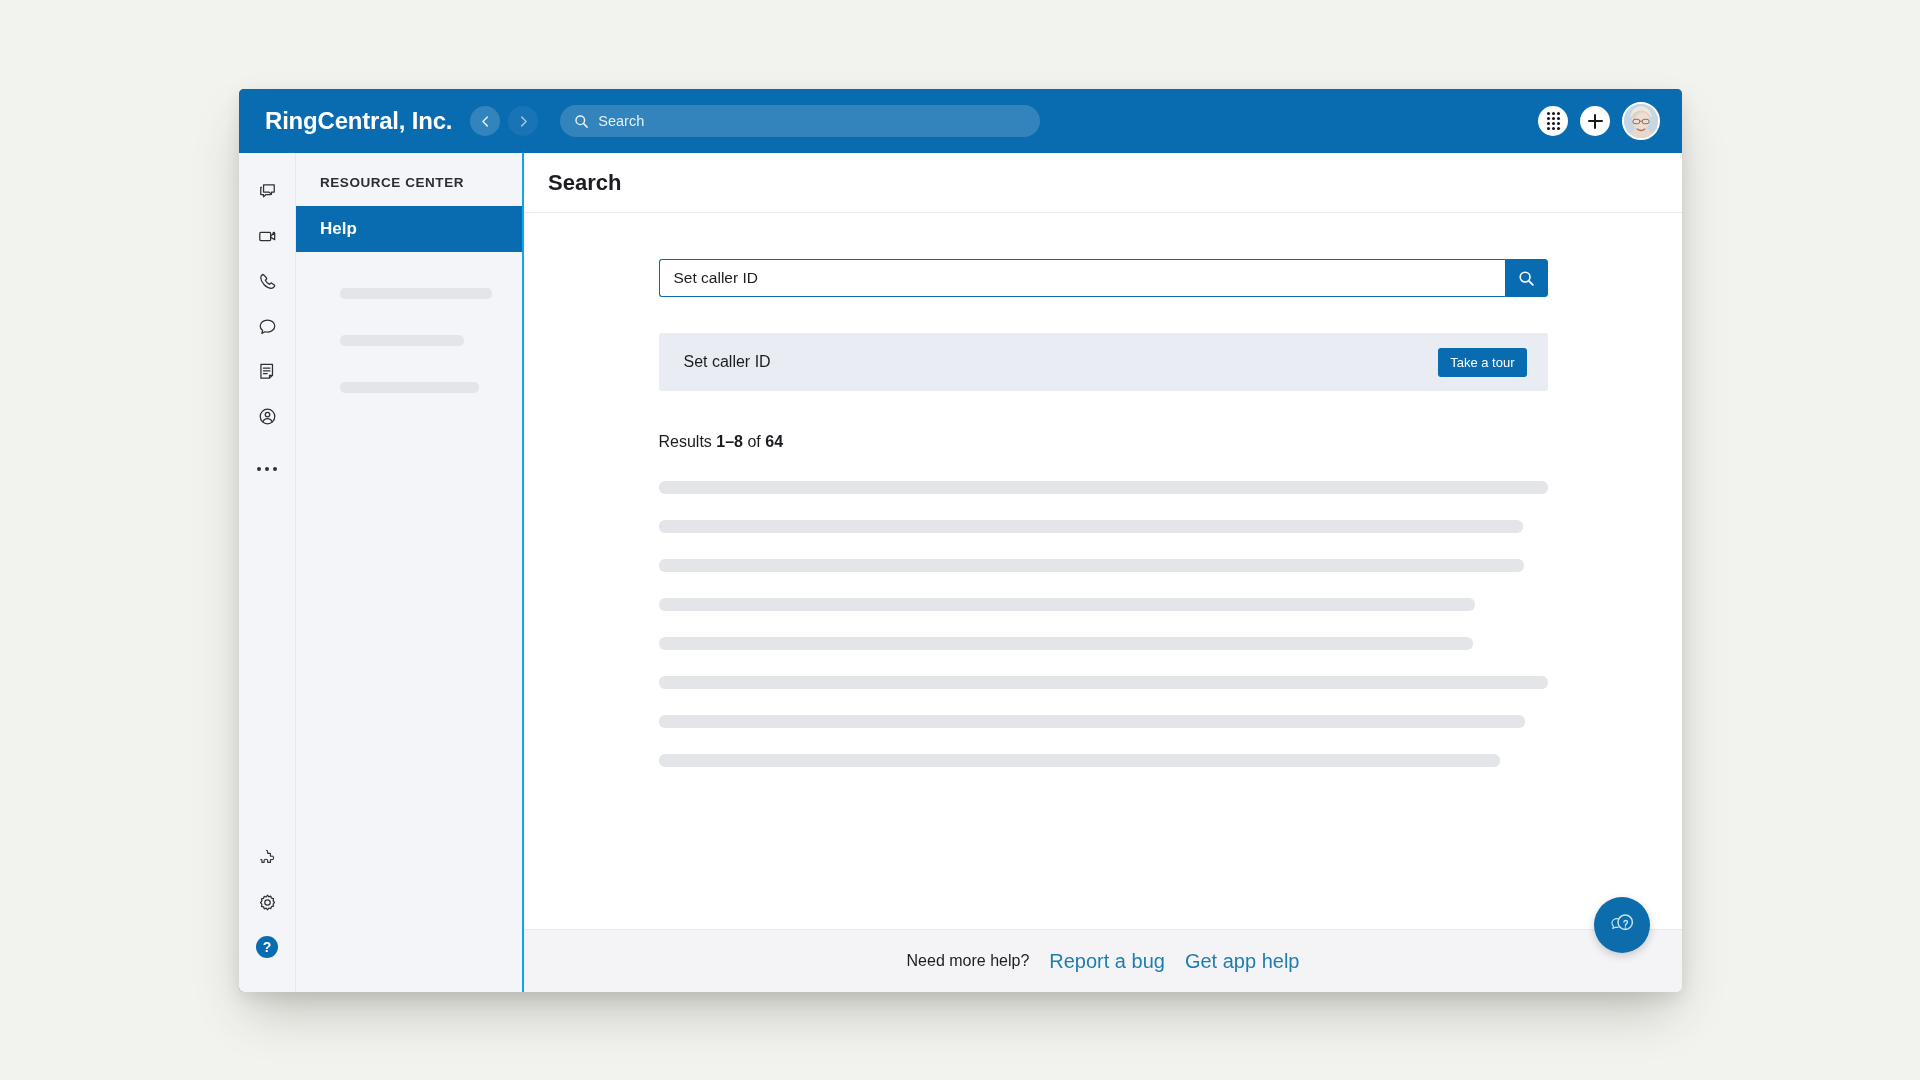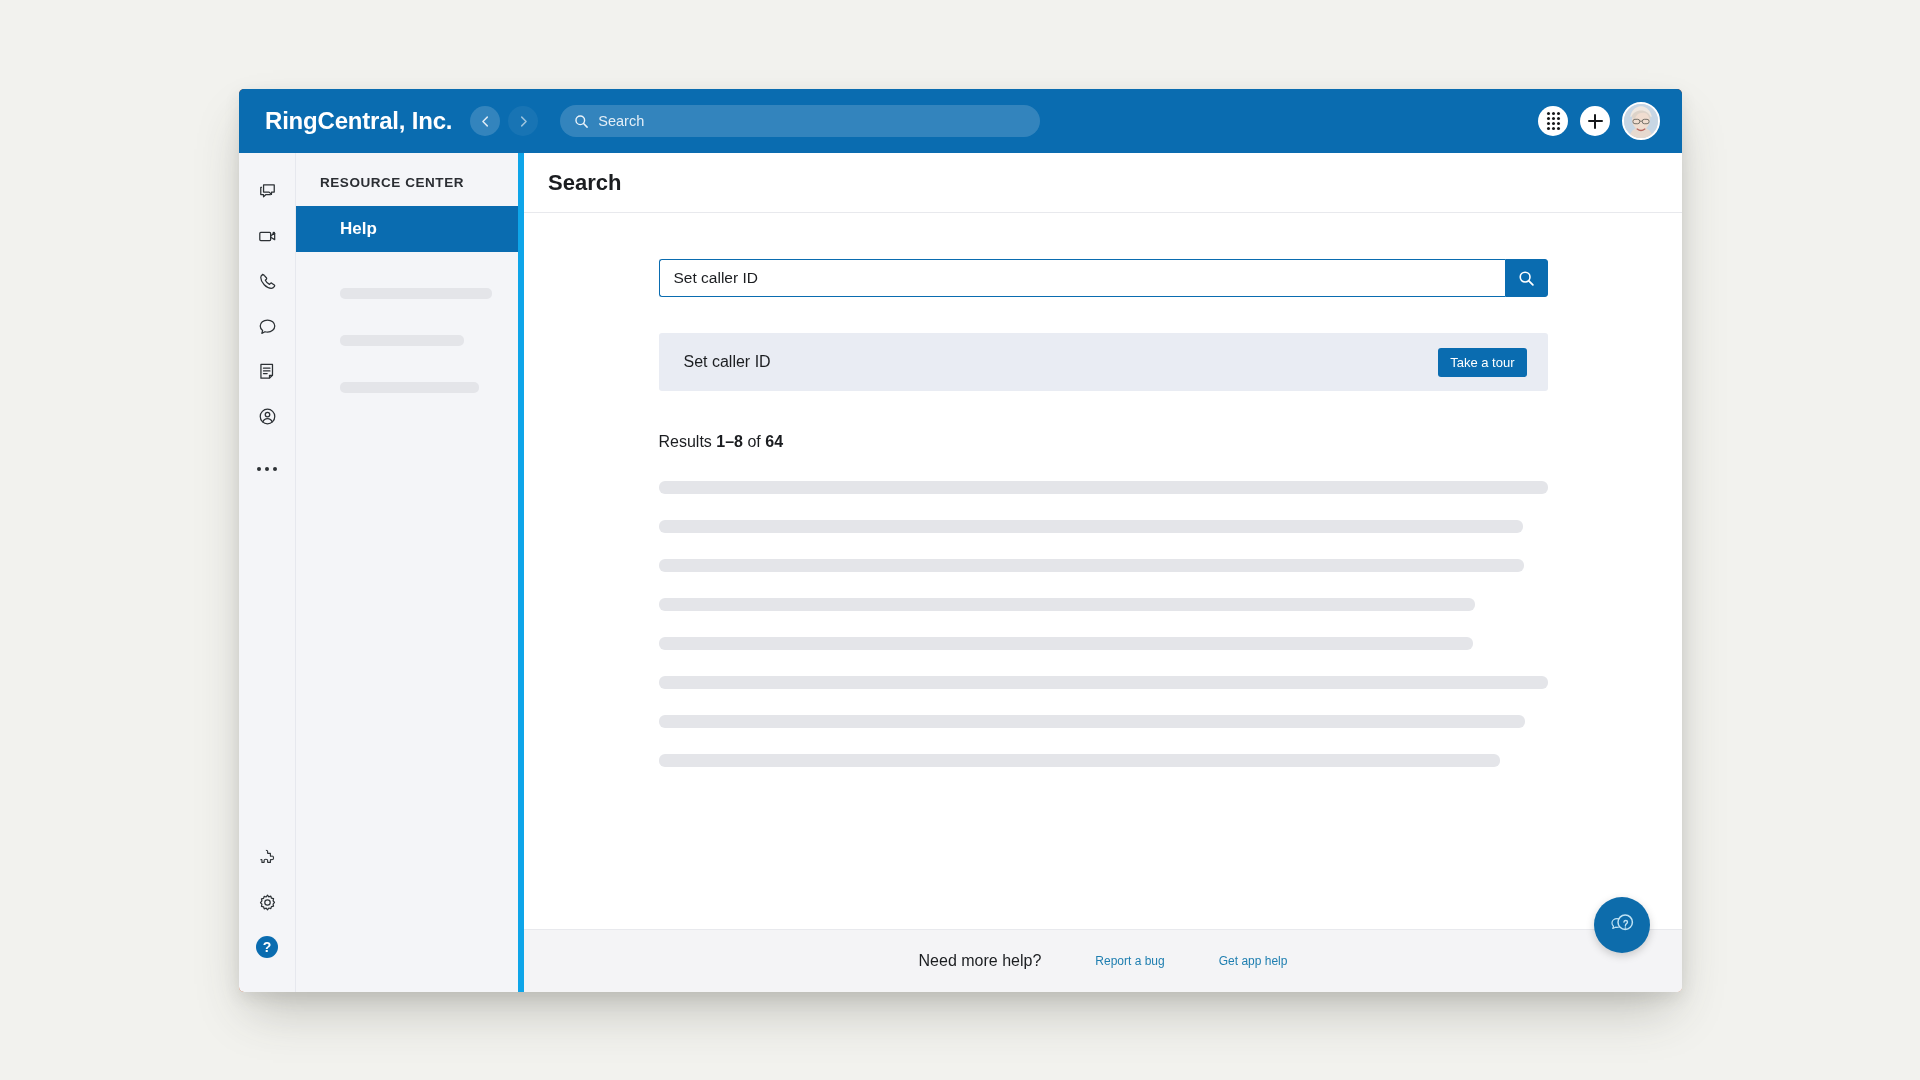--- a/index.html
+++ b/index.html
@@ -194,38 +194,38 @@
     align-items: center;
     justify-content: center;
     cursor: pointer;
   }
 
   
   .rcpanel {
     width: 228px;
     flex: 0 0 228px;
     background: #f4f5f8;
-    border-right: 6px solid #0ea5e9;
+    border-right: 2px solid #0ea5e9;
     display: flex;
     flex-direction: column;
     padding-top: 22px;
   }
   .rctitle {
     font-size: 13.5px;
     font-weight: bold;
     letter-spacing: 0.55px;
     color: #2b2e33;
     padding: 0 24px;
     margin-bottom: 16px;
   }
   .rcitem {
     height: 46px;
     display: flex;
     align-items: center;
-    padding: 0 0 0 44px;
+    padding: 0 0 0 24px;
     font-size: 17px;
     font-weight: bold;
     cursor: pointer;
     color: #2b2e33;
   }
   .rcitem.active {
     background: #0a6cb0;
     color: #ffffff;
   }
   .rcskeletons { padding: 36px 0 0 44px; }
@@ -347,28 +347,28 @@
 
   
   .footer {
     height: 63px;
     flex: 0 0 63px;
     background: #f4f4f6;
     border-top: 1px solid #e8e9ed;
     display: flex;
     align-items: center;
     justify-content: center;
-    gap: 54px;
+    gap: 20px;
   }
   .footer .static {
     font-size: 16px;
     color: #1b1d20;
   }
   .footer a {
-    font-size: 12px;
+    font-size: 20px;
     color: #1e7eb0;
     text-decoration: none;
     cursor: pointer;
   }
 
   
   .fab {
     position: absolute;
     right: 32px;
     bottom: 39px;

